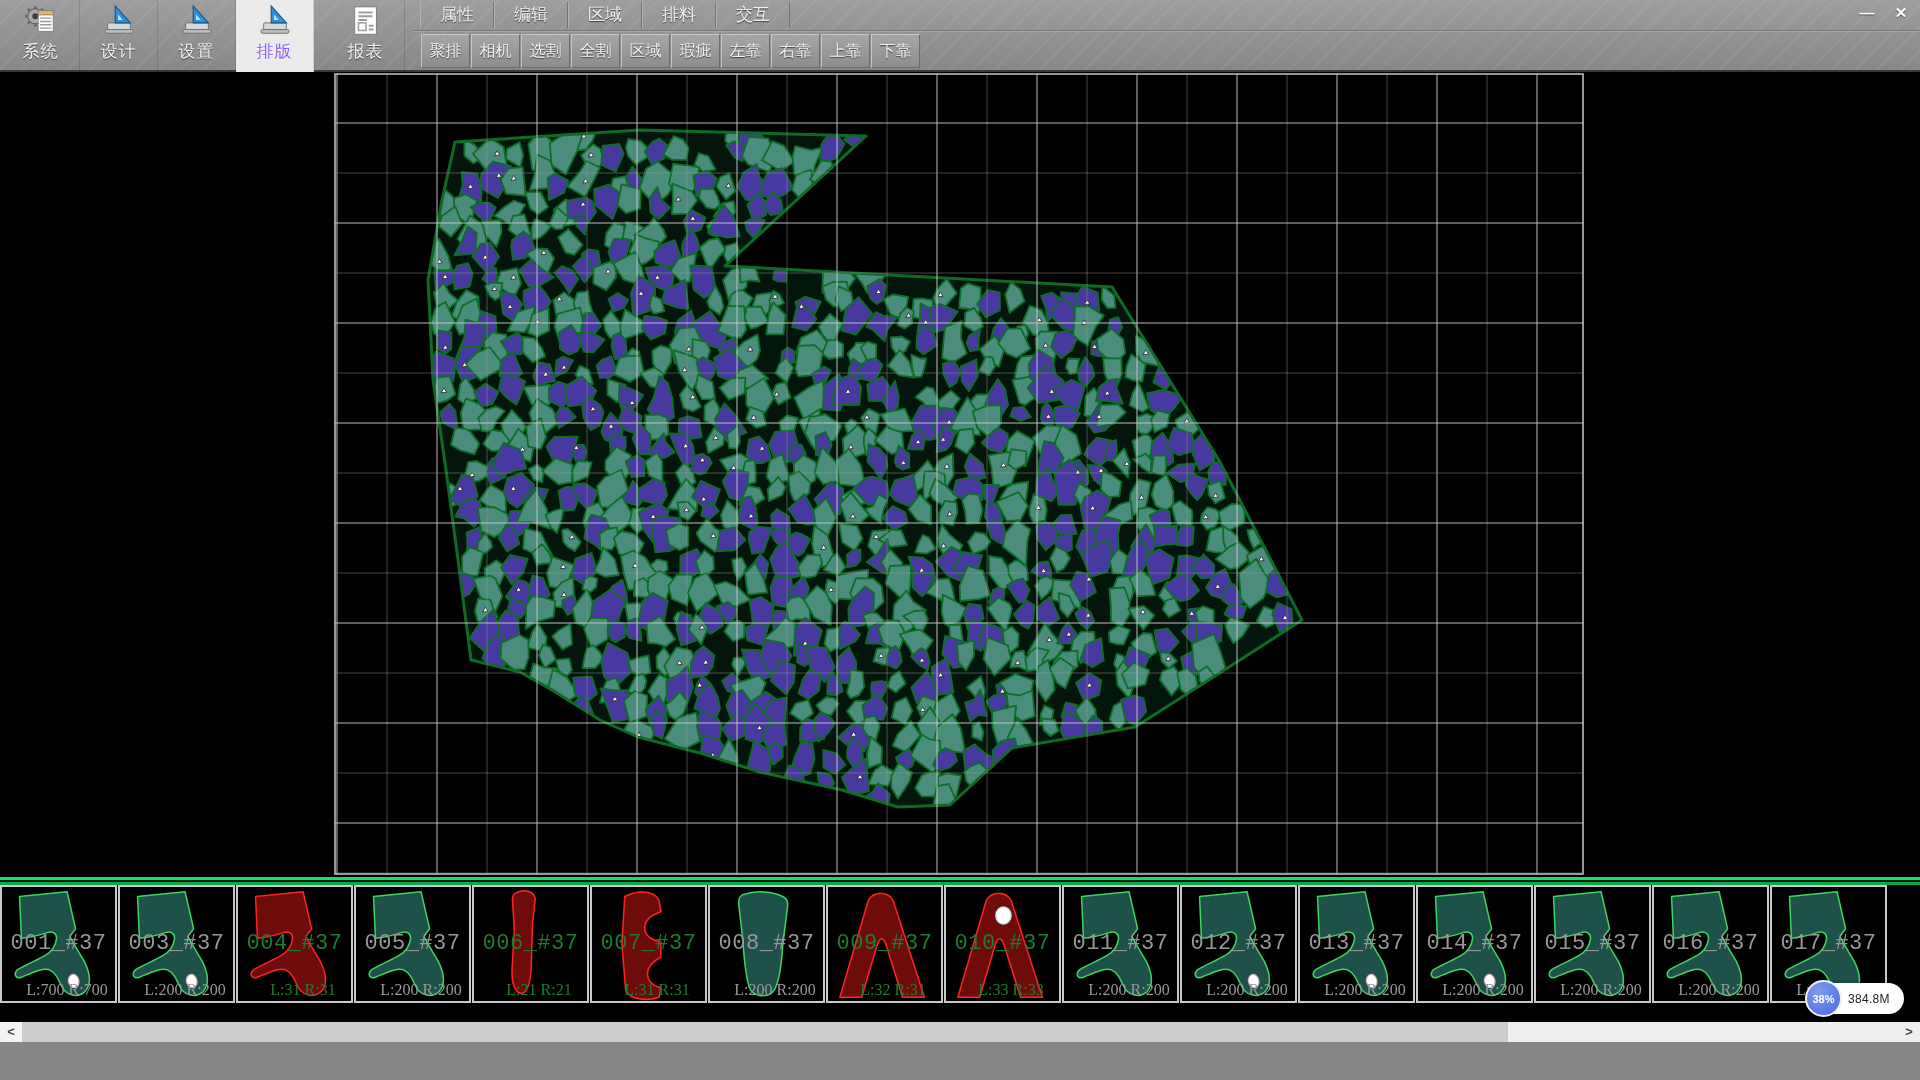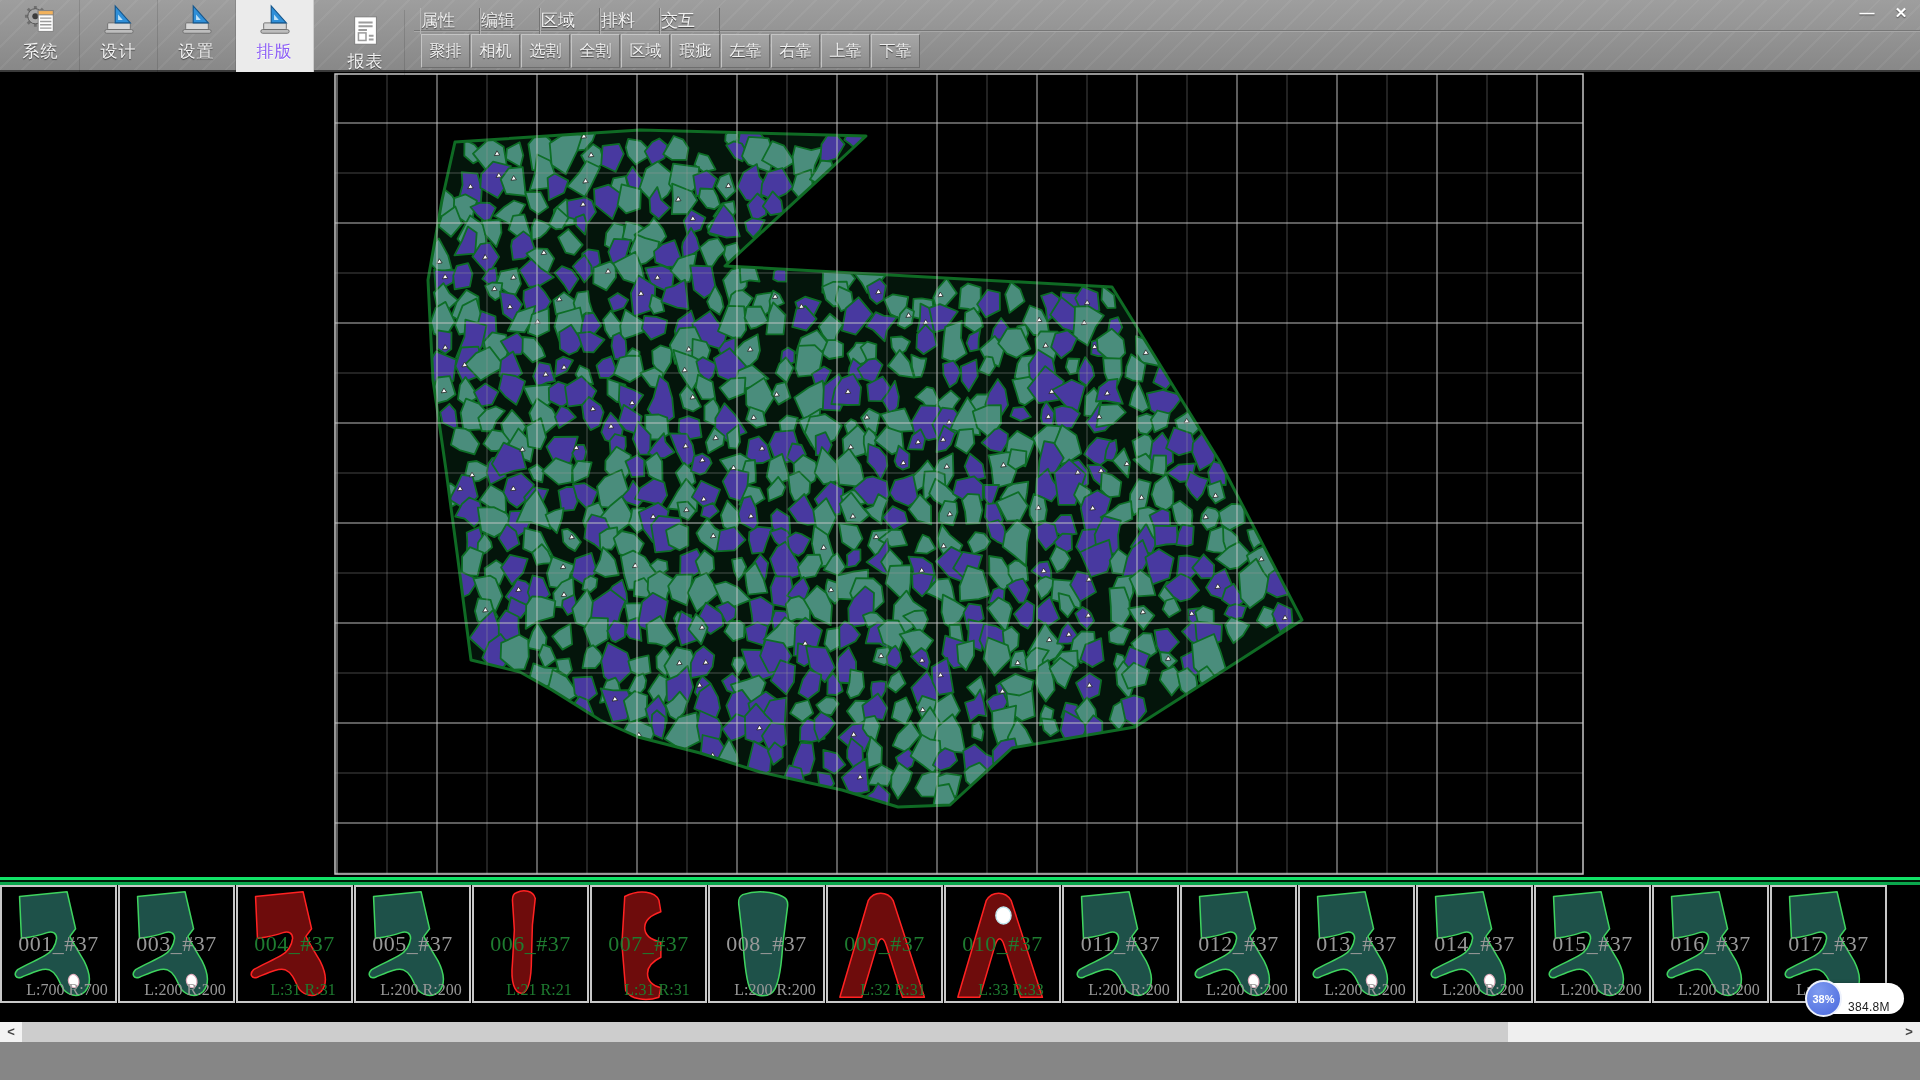--- a/index.html
+++ b/index.html
@@ -19,32 +19,32 @@
     content:""; position:absolute; inset:0; pointer-events:none;
     background:repeating-linear-gradient(135deg, rgba(255,255,255,.055) 0 2px, transparent 2px 16px);
   }
   .big-row { position:absolute; left:2px; top:0; height:72px; display:flex; z-index:2; }
   .big-btn {
     width:78px; height:72px; display:flex; flex-direction:column; align-items:center;
     justify-content:flex-start; padding-top:3px; cursor:default;
     border-right:1px solid rgba(0,0,0,.12);
   }
   .big-btn.active { background:#ebebeb; }
-  .big-btn.gap { margin-left:13px;margin-top:10px; }
+  .big-btn.gap { margin-left:13px; }
   .big-icon { width:36px; height:34px; margin-top:1px; }
   .big-label {
     font-size:17px; color:#f4f4f4; margin-top:2px; letter-spacing:1px;
     text-shadow:0 1px 1px rgba(45,45,45,.85); white-space:nowrap;
   }
   .big-btn.active .big-label { color:#8b5cf6; text-shadow:0 1px 0 #fff; }
   .menu-row1 { position:absolute; left:420px; top:2px; height:28px; display:flex; z-index:2; }
   .menu-item {
-    width:60px; height:26px; line-height:26px; 
+    width:74px; height:26px; line-height:26px; text-align:center;
     font-size:17px; color:#f2f2f2; text-shadow:0 1px 1px rgba(45,45,45,.85);
-    border-left:1px solid #b2b2b2; border-right:1px solid #747474; cursor:default;margin-top:6px;
+    border-left:1px solid #b2b2b2; border-right:1px solid #747474; cursor:default;
   }
   .menu-sep { position:absolute; left:414px; right:0; top:30px; height:1px; background:#777; box-shadow:0 1px 0 #a8a8a8; z-index:1; }
   .menu-row2 { position:absolute; left:421px; top:34px; height:32px; display:flex; z-index:2; }
   .action-btn {
     width:49px; height:34px; line-height:32px; text-align:center; margin-right:1px;
     font-size:16px; color:#f2f2f2; text-shadow:0 1px 1px rgba(45,45,45,.85);
     background:linear-gradient(#a6a6a6,#8d8d8d);
     border:1px solid; border-color:#c4c4c4 #6d6d6d #6d6d6d #c4c4c4; cursor:default;
   }
   .win-controls { position:absolute; right:4px; top:3px; display:flex; gap:4px; z-index:3; }
@@ -59,32 +59,32 @@
   .strip-topline { position:absolute; left:0; top:877px; width:1920px; height:8px;
     background:linear-gradient(#11e267 0 3px, #001a08 3px 5px, #0ba74d 5px 8px); }
   .strip { position:absolute; left:0; top:885px; width:1920px; height:118px; display:flex; background:#000; }
   .thumb-cell {
     position:relative; flex:0 0 117px; height:118px; margin-right:1px;
     border:2px solid #c9c9c9; background:#000; overflow:hidden; cursor:default;
   }
   .thumb-cell svg { position:absolute; left:0; top:0; width:113px; height:114px; }
   .thumb-id {
     position:absolute; left:0; right:0; top:44px; text-align:center;
-    font-family:Liberation Serif, serif; font-size:22px; letter-spacing:.5px; pointer-events:none;
+    font-family:Liberation Mono, monospace; font-size:22px; letter-spacing:.5px; pointer-events:none;
   }
   .thumb-lr {
     position:absolute; left:0; right:0; bottom:2px; text-align:center;
     font-family:"Liberation Serif", serif; font-size:16px; pointer-events:none; white-space:nowrap;margin-left:17px;
   }
   .t-gray { color:#989898; } .t-green { color:#1e7c30; }
   
   .badge {
     position:absolute; left:1808px; top:983px; height:31px; z-index:10;
     background:#fff; border-radius:16px; padding:0 14px 0 40px;
-    display:flex; align-items:flex-end; box-shadow:0 1px 4px rgba(0,0,0,.45);
+    display:flex; align-items:center; box-shadow:0 1px 4px rgba(0,0,0,.45);
   }
   .badge-circle {
     position:absolute; left:-3px; top:-3px; width:37px; height:37px; border-radius:50%;
     background:radial-gradient(circle at 35% 28%, #7e9bf0, #4a68dd);
     border:2px solid #edf1fc; color:#fff; font-size:11px; font-weight:bold;
     display:flex; align-items:center; justify-content:center;
   }
   .badge-label { font-size:12px; color:#1c1c1c; font-weight:normal; letter-spacing:.3px; }
   
   .hscroll { position:absolute; left:0; top:1022px; width:1920px; height:20px; background:#efefef; }

